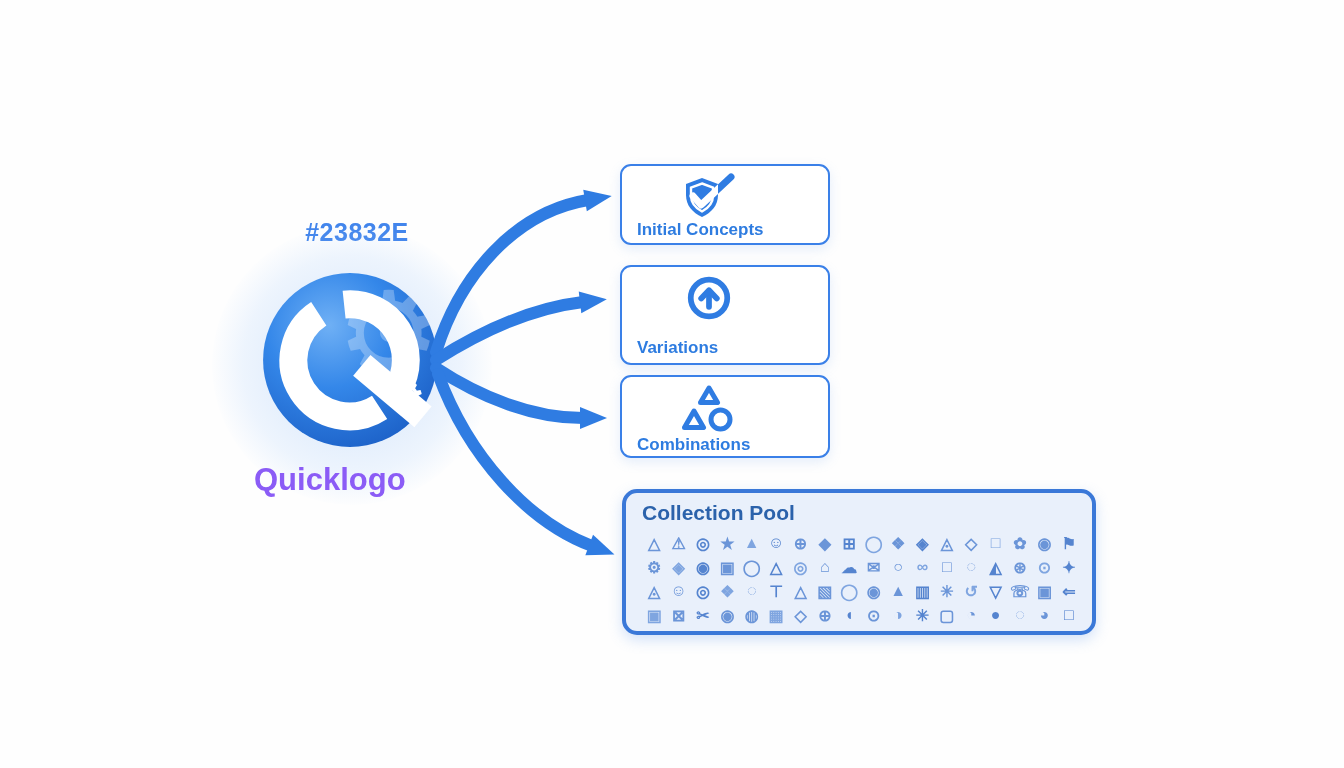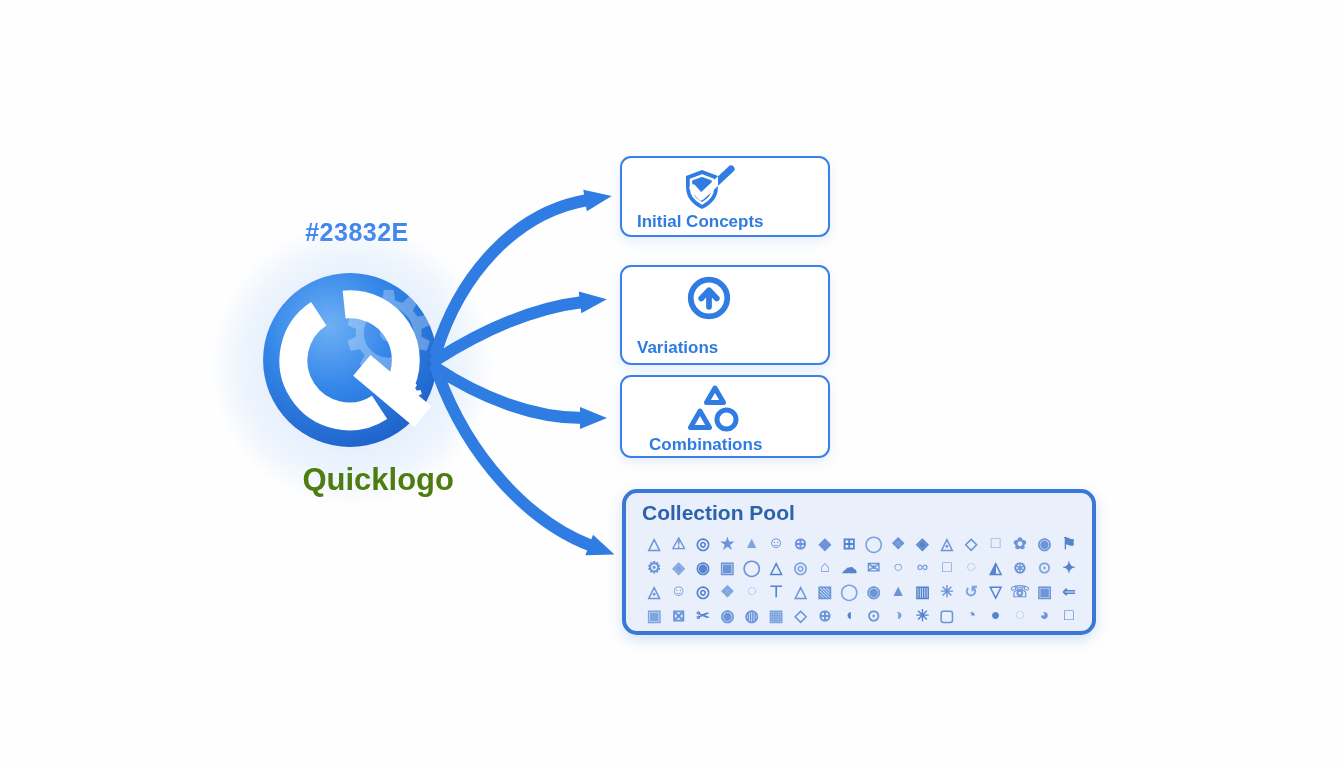--- a/index.html
+++ b/index.html
@@ -13,34 +13,34 @@
     position:absolute;left:282px;top:218px;width:150px;
     text-align:center;font-size:25px;font-weight:600;color:#4285ec;letter-spacing:.5px;
   }
   .sphere-glow{
     position:absolute;left:212px;top:225px;width:280px;height:280px;border-radius:50%;
     background:radial-gradient(circle at 50% 50%, rgba(140,185,245,.40) 0%, rgba(160,200,250,.18) 55%, rgba(255,255,255,0) 72%);
   }
   .sphere{position:absolute;left:262px;top:272px;width:176px;height:176px;}
   .brand-name{
     position:absolute;left:254px;top:462px;width:200px;
-    text-align:right;font-size:31px;font-weight:700;color:#4d7c0f;
+    text-align:left;font-size:31px;font-weight:700;color:#8b5cf6;
   }
   
   .arrows{position:absolute;left:420px;top:150px;}
   
   .node{
     position:absolute;left:620px;width:210px;box-sizing:border-box;
     background:#ffffff;border:2.5px solid #3a80e8;border-radius:11px;
     box-shadow:0 4px 12px rgba(110,160,235,.18);
     display:flex;flex-direction:column;
   }
-  .node-1{top:156px;height:81px;}
+  .node-1{top:164px;height:81px;}
   .node-2{top:265px;height:100px;}
-  .node-3{top:375px;height:83px;padding-left:12px;}
+  .node-3{top:375px;height:83px;}
   .node .icon-wrap{flex:1;display:flex;align-items:flex-start;justify-content:center;padding-top:7px;transform:translateX(-16px);}
   .node .node-label{
     font-size:17px;font-weight:600;color:#2e7ce0;
     padding:0 0 7px 15px;line-height:1;
   }
   
   .pool{
     position:absolute;left:622px;top:489px;width:474px;height:146px;box-sizing:border-box;
     background:#e9f0fb;border:4px solid #3a78d8;border-radius:15px;
     box-shadow:0 5px 14px rgba(110,160,235,.30);

